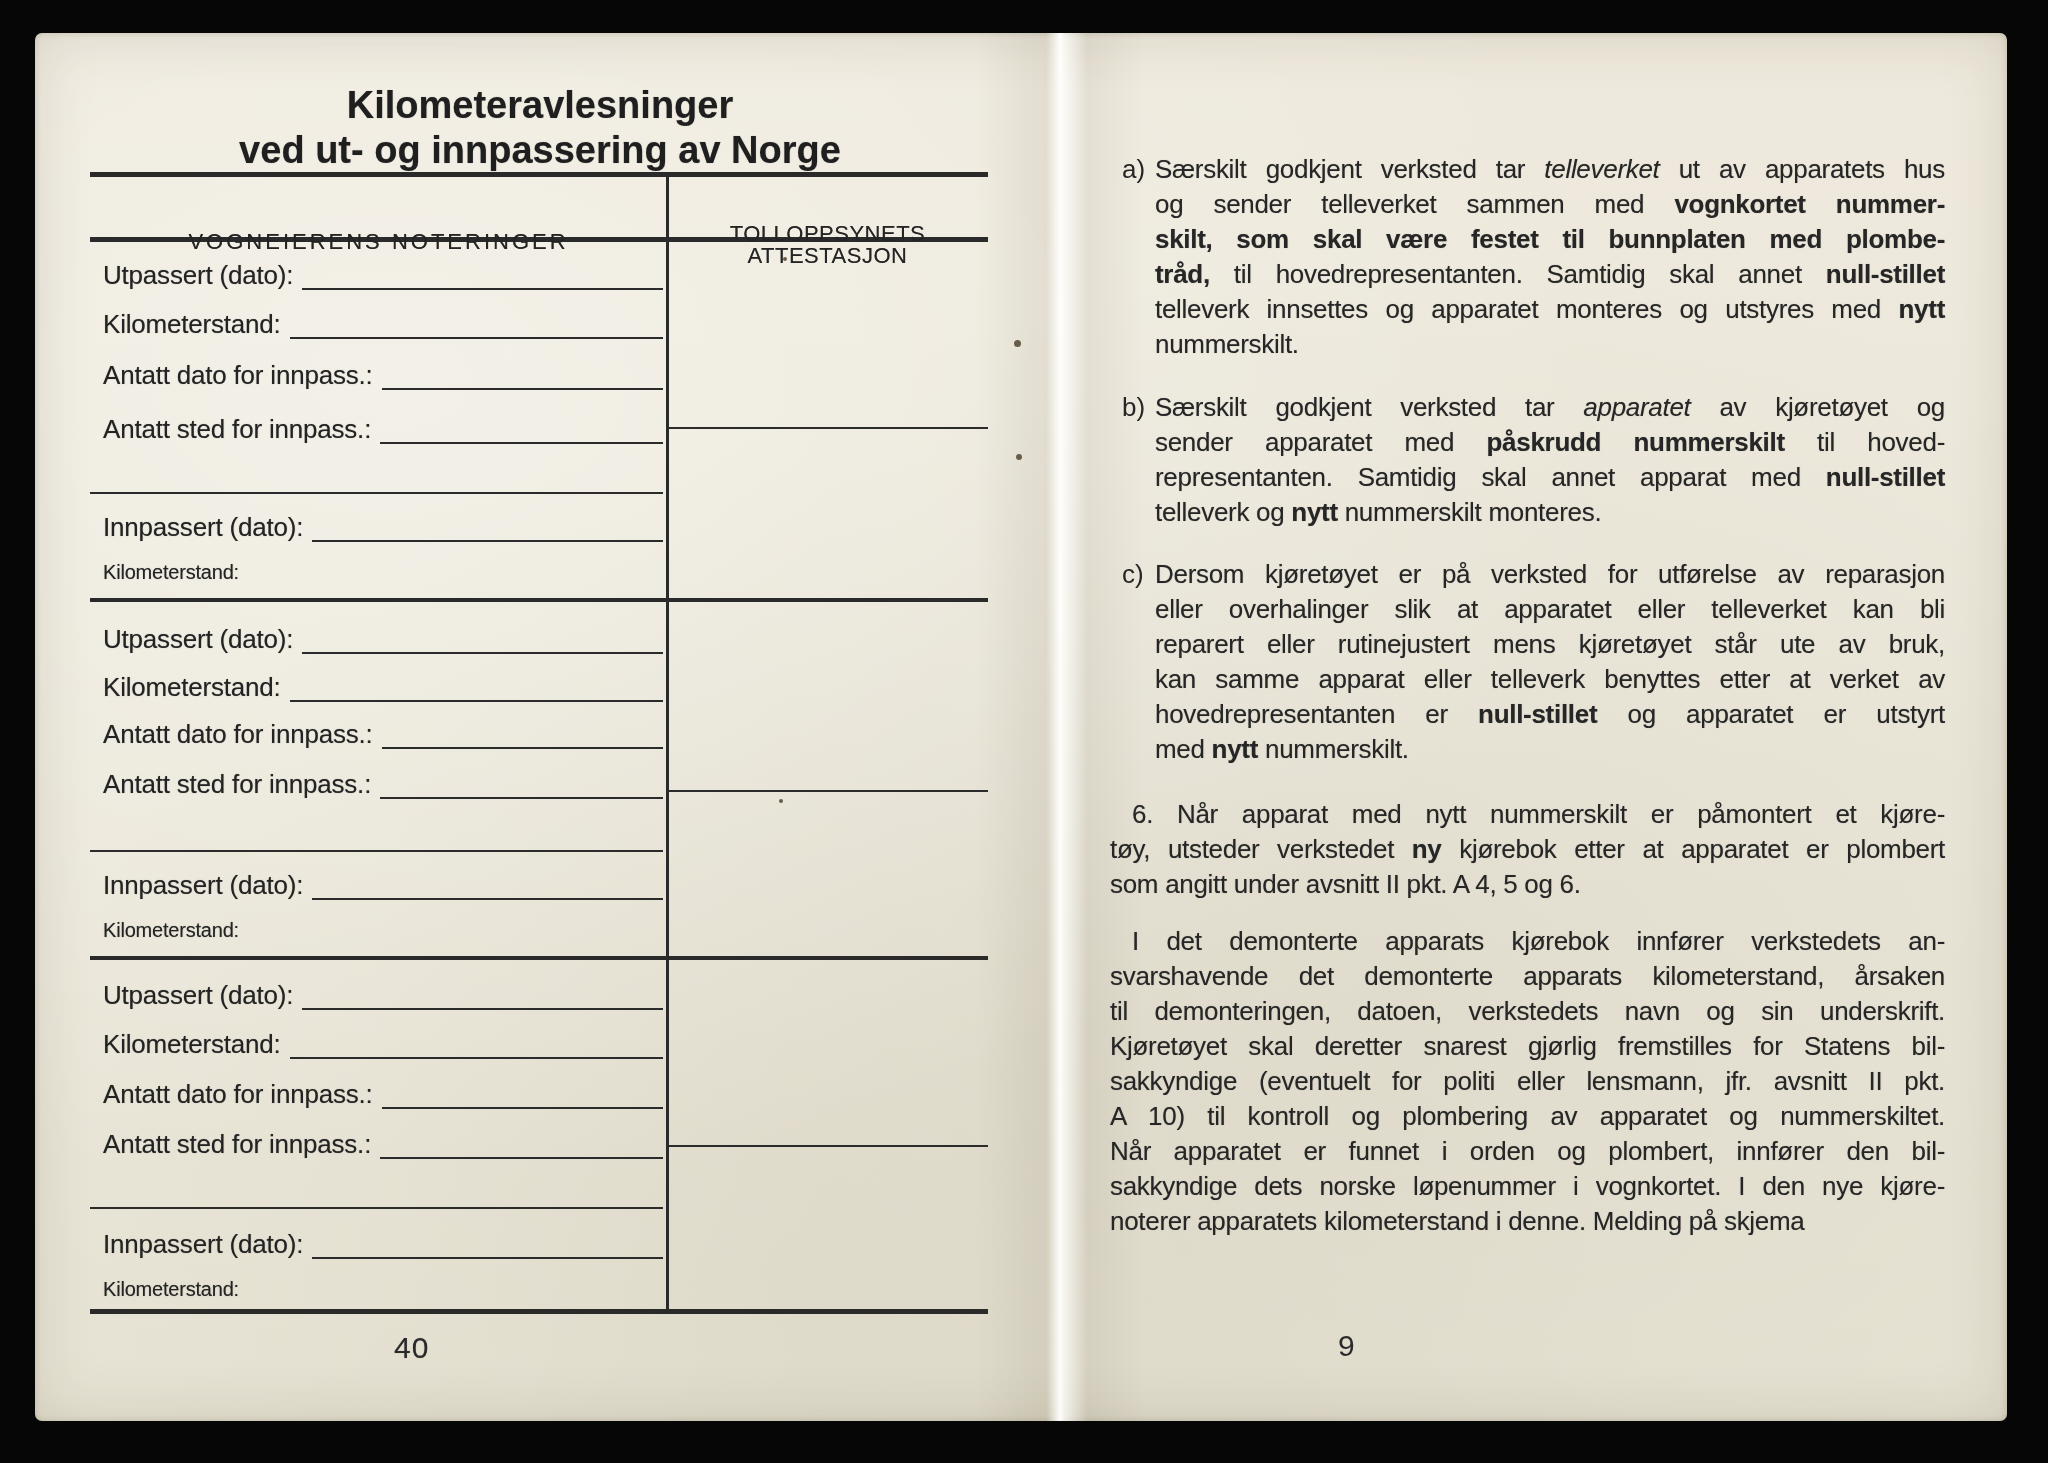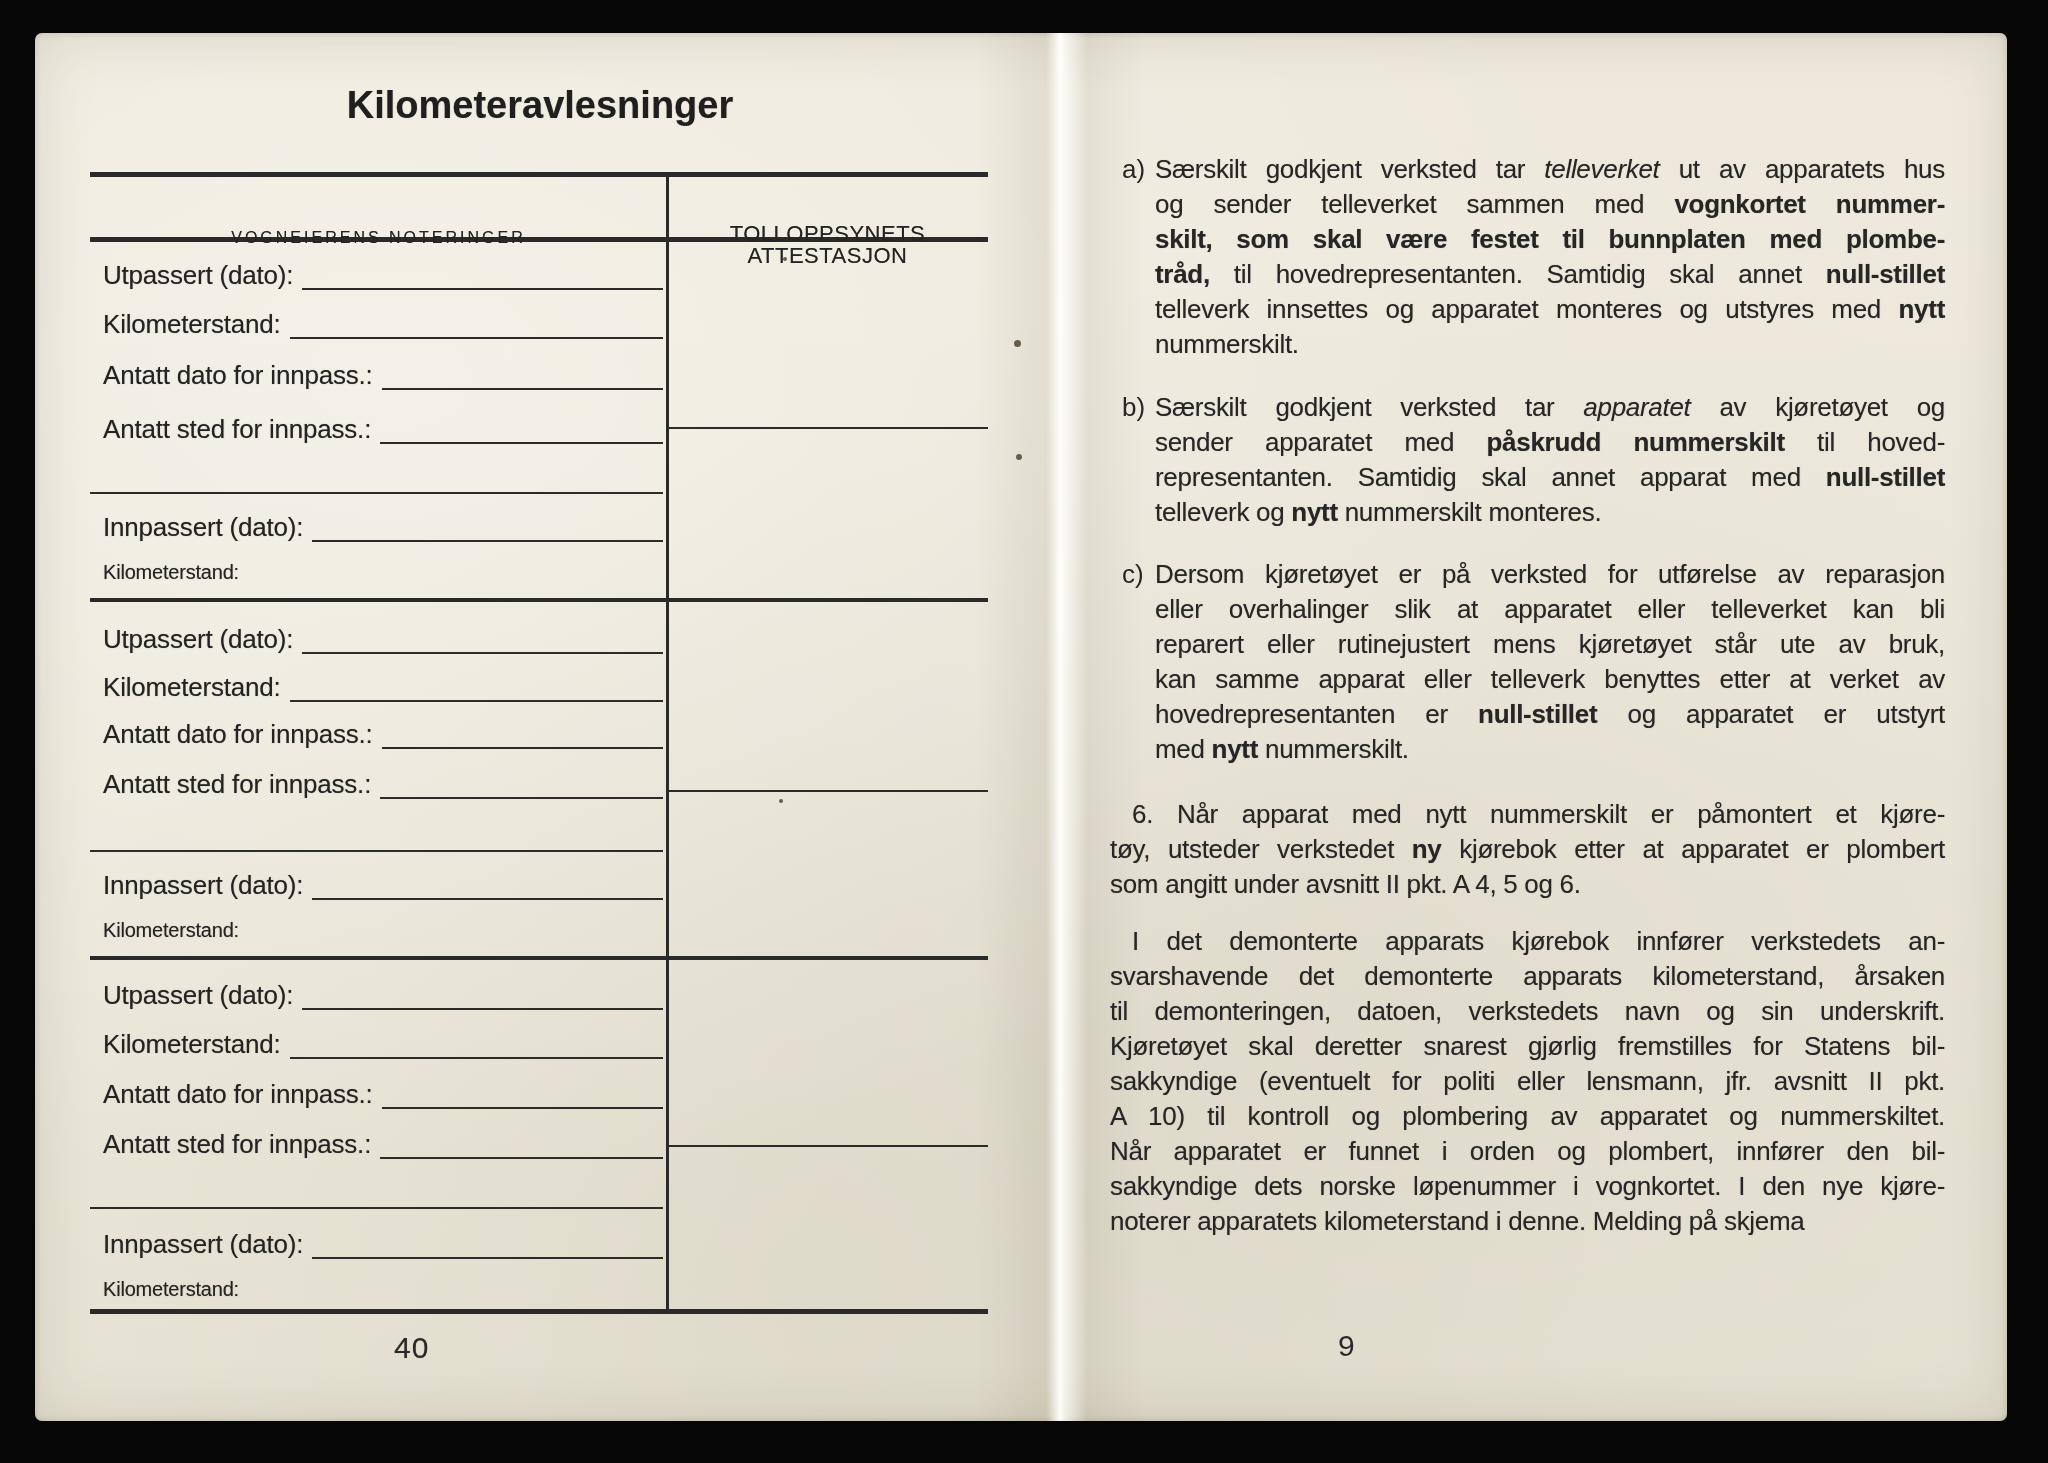--- a/index.html
+++ b/index.html
@@ -38,21 +38,21 @@
   .abs{position:absolute;}
   
   #title{
     left:60px;top:50px;width:890px;text-align:center;
     font-weight:700;font-size:38px;line-height:45px;color:#1f1f1f;
     letter-spacing:0px;
   }
   .rule{position:absolute;background:#2a2a2a;}
   #col1-header{
     left:90px;top:196px;width:577px;text-align:center;
-    font-size:16px;letter-spacing:3px;color:#242424;font-weight:400;
+    font-size:22px;letter-spacing:3px;color:#242424;font-weight:400;
   }
   #col2-header{
     left:667px;top:190px;width:321px;text-align:center;
     font-size:22px;letter-spacing:0.5px;line-height:22px;color:#242424;font-weight:400;
   }
   .field-row{
     position:absolute;left:103px;width:560px;height:32px;
     display:flex;align-items:flex-end;
   }
   .field-label{
@@ -91,20 +91,21 @@
   .hdr{text-shadow:0 0 0.5px rgba(36,36,36,0.5);}
 </style>
 </head>
 <body>
 
 <div id="paper">
 
   <div id="page-title-wrap" class="abs" style="left:0;top:0;width:1020px;height:1200px;">
     <div id="title" class="abs">
       <div>Kilometeravlesninger</div>
+      <div>ved ut- og innpassering av Norge</div>
     </div>
 
     <div class="rule" style="left:55px;top:139px;width:898px;height:5px;"></div>
     <div class="rule" style="left:55px;top:204px;width:898px;height:5px;"></div>
     <div class="rule" style="left:631px;top:141px;width:3px;height:1138px;"></div>
     <div class="rule" style="left:55px;top:1276px;width:898px;height:5px;"></div>
 
     <div id="col1-header" class="abs hdr" style="left:55px;">VOGNEIERENS NOTERINGER</div>
     <div id="col2-header" class="abs hdr" style="left:632px;">
       <div>TOLLOPPSYNETS</div>

